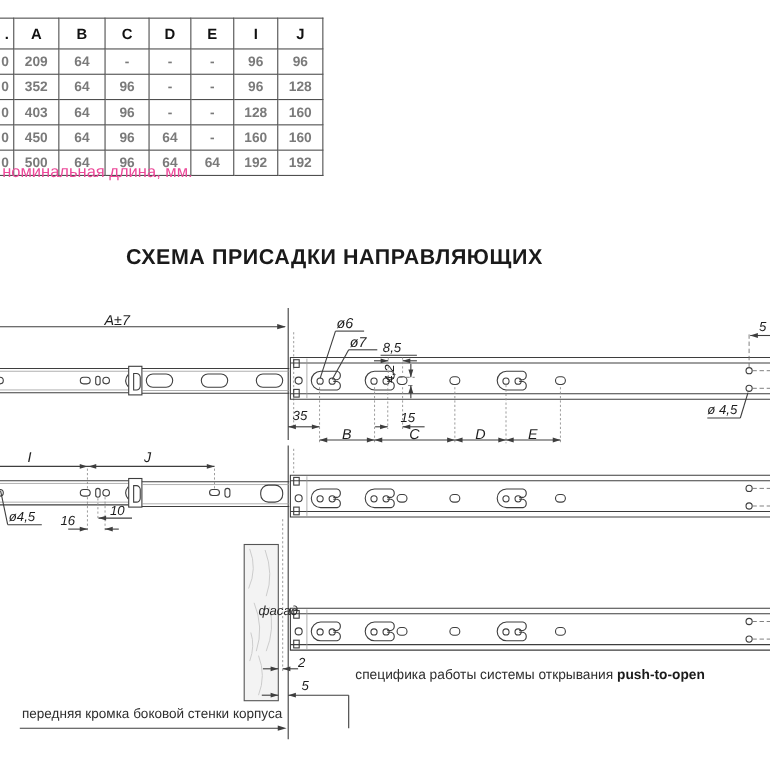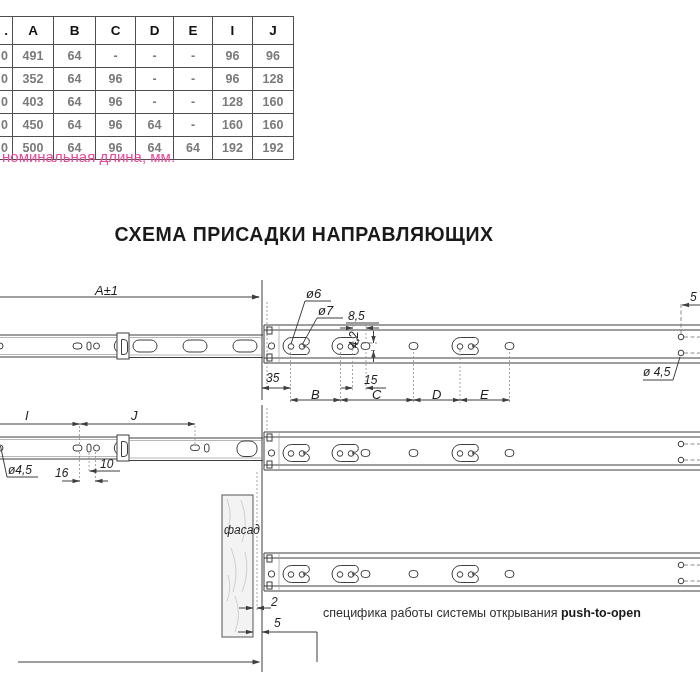--- a/index.html
+++ b/index.html
@@ -55,21 +55,21 @@
       <th>A</th>
       <th>B</th>
       <th>C</th>
       <th>D</th>
       <th>E</th>
       <th>I</th>
       <th>J</th>
     </tr>
     <tr>
       <td class="c0">0</td>
-      <td>491</td>
+      <td>209</td>
       <td>64</td>
       <td>-</td>
       <td>-</td>
       <td>-</td>
       <td>96</td>
       <td>96</td>
     </tr>
     <tr>
       <td class="c0">0</td>
       <td>352</td>
@@ -297,40 +297,41 @@
       <line class="ln" x1="262" y1="632" x2="317" y2="632"></line>
       <line class="ln" x1="317" y1="632" x2="317" y2="662"></line>
       <path class="ah" d="M253,632 l-7,-2.2 l0,4.4 z"></path>
       <path class="ah" d="M262,632 l7,-2.2 l0,4.4 z"></path>
 
       <line class="ln" x1="18" y1="662" x2="254" y2="662"></line>
       <path class="ah" d="M260.5,662 l-8,-2.4 l0,4.8 z"></path>
     </g>
   </svg>
 
-  <div class="lb big" style="left:95px;top:283px;">A±1</div>
+  <div class="lb big" style="left:95px;top:283px;">A±7</div>
   <div class="lb big" style="left:306px;top:286px;">ø6</div>
   <div class="lb big" style="left:318px;top:303px;text-align:center;">ø7</div>
   <div class="lb" style="left:348px;top:309px;">8,5</div>
   <div class="lb rot" style="left:347px;top:348px;">4,2</div>
   <div class="lb" style="left:266px;top:371px;">35</div>
   <div class="lb" style="left:364px;top:373px;">15</div>
   <div class="lb big" style="left:311px;top:387px;">B</div>
   <div class="lb big" style="left:372px;top:387px;">C</div>
   <div class="lb big" style="left:432px;top:387px;">D</div>
   <div class="lb big" style="left:480px;top:387px;">E</div>
   <div class="lb" style="left:690px;top:290px;">5</div>
   <div class="lb" style="left:643px;top:365px;">ø 4,5</div>
   <div class="lb big" style="left:25px;top:408px;">I</div>
   <div class="lb big" style="left:131px;top:408px;">J</div>
   <div class="lb" style="left:8px;top:463px;">ø4,5</div>
   <div class="lb" style="left:55px;top:466px;text-align:right;">16</div>
   <div class="lb" style="left:100px;top:457px;">10</div>
   <div class="lb" style="left:271px;top:595px;">2</div>
   <div class="lb" style="left:274px;top:616px;">5</div>
 
-  <div class="facade-lb" style="left:224px;top:523px;">фасад</div>
-
+  <div class="facade-lb" style="left:224px;top:548px;padding-left:11px;">фасад</div>
+
+  <div class="edge-note">передняя кромка боковой стенки корпуса</div>
   <div class="note">
     <div><span>специфика работы системы открывания </span><b>push-to-open</b></div>
   </div>
 
 </div>
 
 </body></html>

